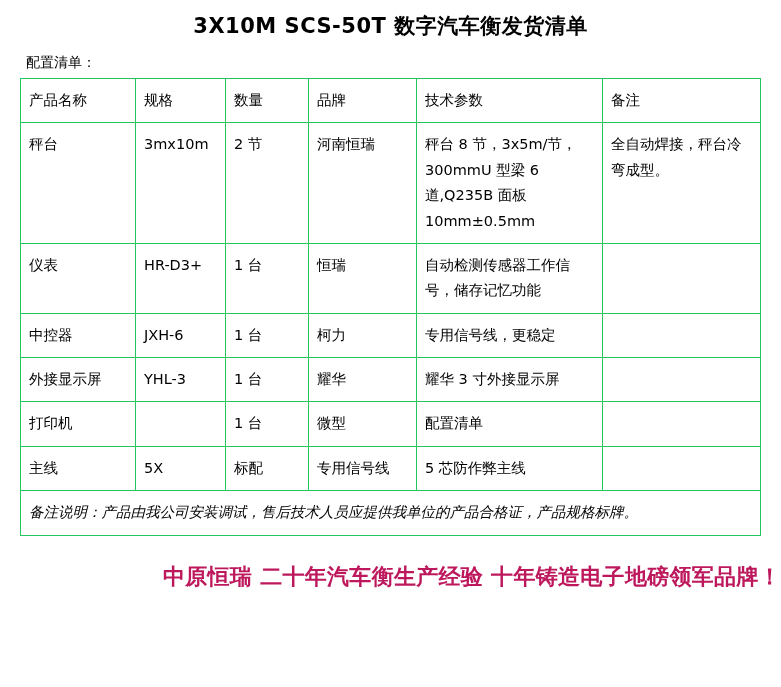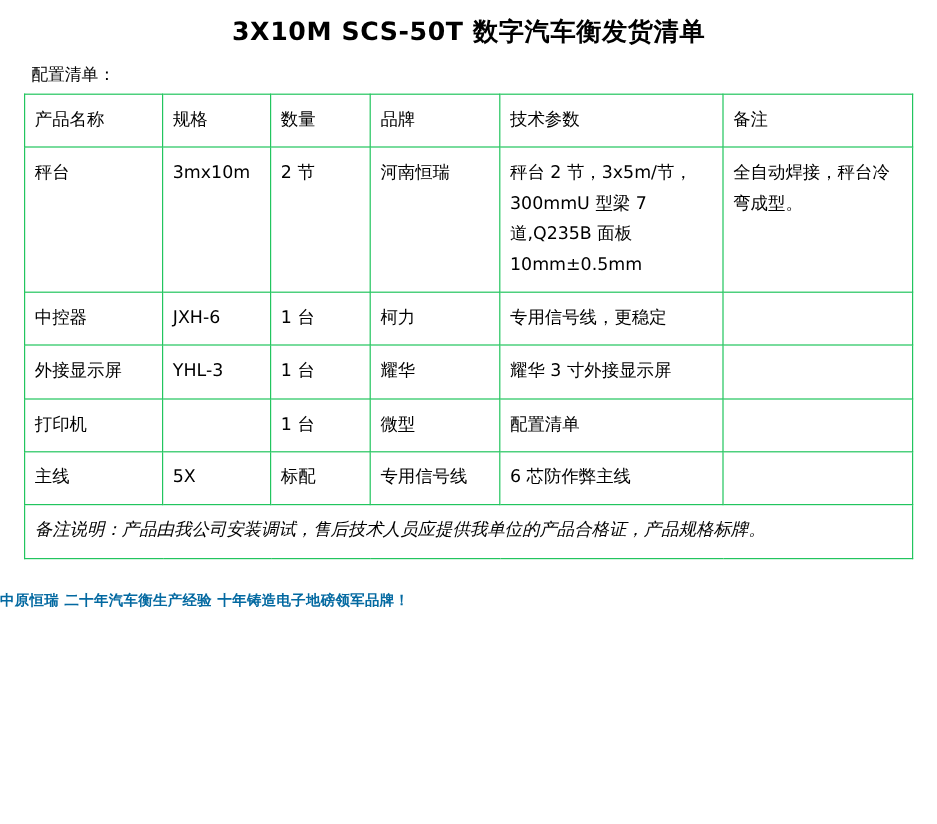--- a/index.html
+++ b/index.html
@@ -57,24 +57,24 @@
   col.c3 { width: 108px; }
   col.c4 { width: 186px; }
   col.c5 { width: 158px; }
 
   td.note-row {
     font-size: 14.5px;
     padding: 10px 8px;
     font-style: italic;
   }
   .footer {
-    text-align: left;
-    color: #0369a1;
+    text-align: right;
+    color: #be185d;
     font-weight: bold;
-    font-size: 12px;
+    font-size: 22px;
     padding-top: 26px;
     letter-spacing: 0.3px;
     font-family: "DejaVu Sans", "Liberation Sans", sans-serif;
   }
 </style>
 </head>
 <body>
 
 <div class="page">
 
@@ -99,25 +99,33 @@
         <td>品牌</td>
         <td>技术参数</td>
         <td>备注</td>
       </tr>
 
       <tr>
         <td>秤台</td>
         <td>3mx10m</td>
         <td>2 节</td>
         <td>河南恒瑞</td>
-        <td>秤台 2 节，3x5m/节，300mmU 型梁 7 道,Q235B 面板 10mm±0.5mm</td>
+        <td>秤台 8 节，3x5m/节，300mmU 型梁 6 道,Q235B 面板 10mm±0.5mm</td>
         <td>全自动焊接，秤台冷弯成型。</td>
       </tr>
 
 
+      <tr>
+        <td>仪表</td>
+        <td>HR-D3+</td>
+        <td>1 台</td>
+        <td>恒瑞</td>
+        <td>自动检测传感器工作信号，储存记忆功能</td>
+        <td></td>
+      </tr>
 
       <tr>
         <td>中控器</td>
         <td>JXH-6</td>
         <td>1 台</td>
         <td>柯力</td>
         <td>专用信号线，更稳定</td>
         <td></td>
       </tr>
 
@@ -137,21 +145,21 @@
         <td>微型</td>
         <td>配置清单</td>
         <td></td>
       </tr>
 
       <tr>
         <td>主线</td>
         <td>5X</td>
         <td>标配</td>
         <td>专用信号线</td>
-        <td>6 芯防作弊主线</td>
+        <td>5 芯防作弊主线</td>
         <td></td>
       </tr>
 
       <tr>
         <td class="note-row" colspan="6">备注说明：产品由我公司安装调试，售后技术人员应提供我单位的产品合格证，产品规格标牌。</td>
       </tr>
     </tbody>
   </table>
 
   <div class="footer">中原恒瑞 二十年汽车衡生产经验 十年铸造电子地磅领军品牌！</div>

